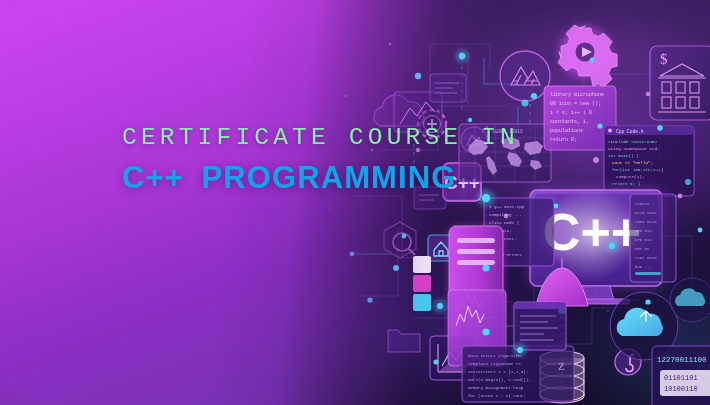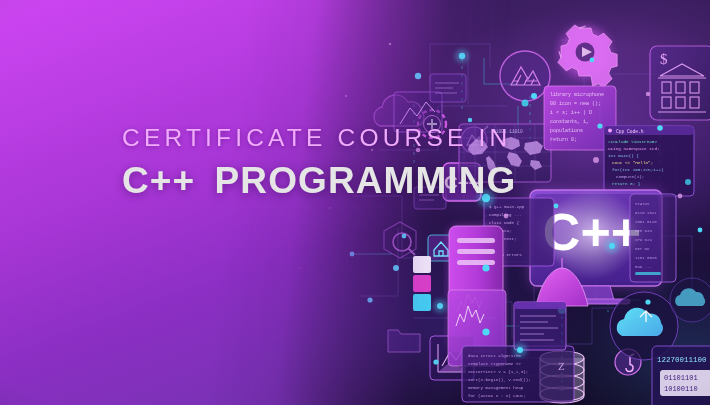--- a/index.html
+++ b/index.html
@@ -30,25 +30,25 @@
   }
   .vign{position:absolute;inset:0;background:radial-gradient(115% 110% at 50% 50%, rgba(0,0,0,0) 58%, rgba(0,0,0,.30) 100%);}
 
   
   #scene{position:absolute;left:0;top:0;width:710px;height:405px;}
   #scene svg{position:absolute;left:0;top:0;}
 
   
   .headline{position:absolute;left:122px;top:126px;z-index:40;}
   .h-line1{
-    font-size:24.5px;font-weight:400;letter-spacing:4.2px;color:#f0abfc;
-    text-shadow:0 1px 5px rgba(60,0,90,.45);white-space:nowrap;line-height:1;
+    font-size:24.5px;font-weight:400;letter-spacing:4.2px;color:#86efac;
+    text-shadow:0 1px 5px rgba(60,0,90,.45);white-space:nowrap;line-height:1;font-family:Liberation Mono, monospace;
   }
   .h-line2{
-    margin-top:11px;font-size:37px;font-weight:700;letter-spacing:1.1px;color:#e5e5e5;
+    margin-top:11px;font-size:31px;font-weight:700;letter-spacing:1.1px;color:#0ea5e9;
     text-shadow:0 2px 9px rgba(45,0,70,.45);white-space:nowrap;line-height:1;
   }
   .h-line2 .gap{letter-spacing:9px;}
 </style>
 </head>
 <body>
 
 <div id="banner">
 
   <div class="bg-dark"></div>

